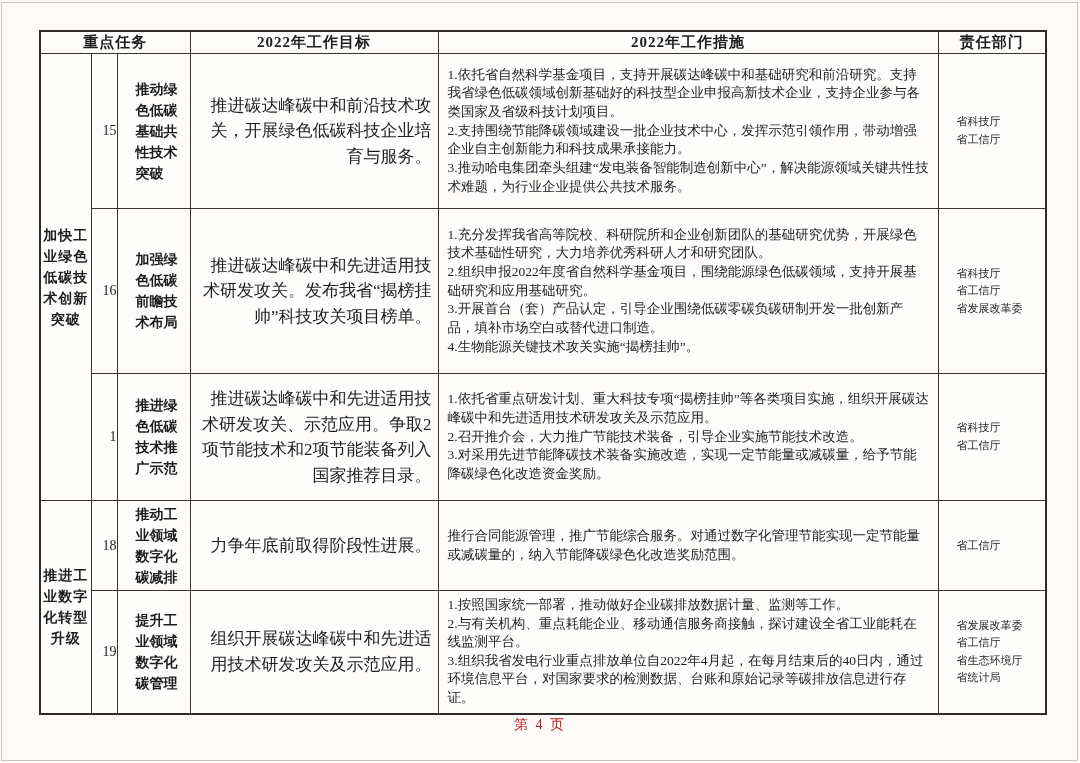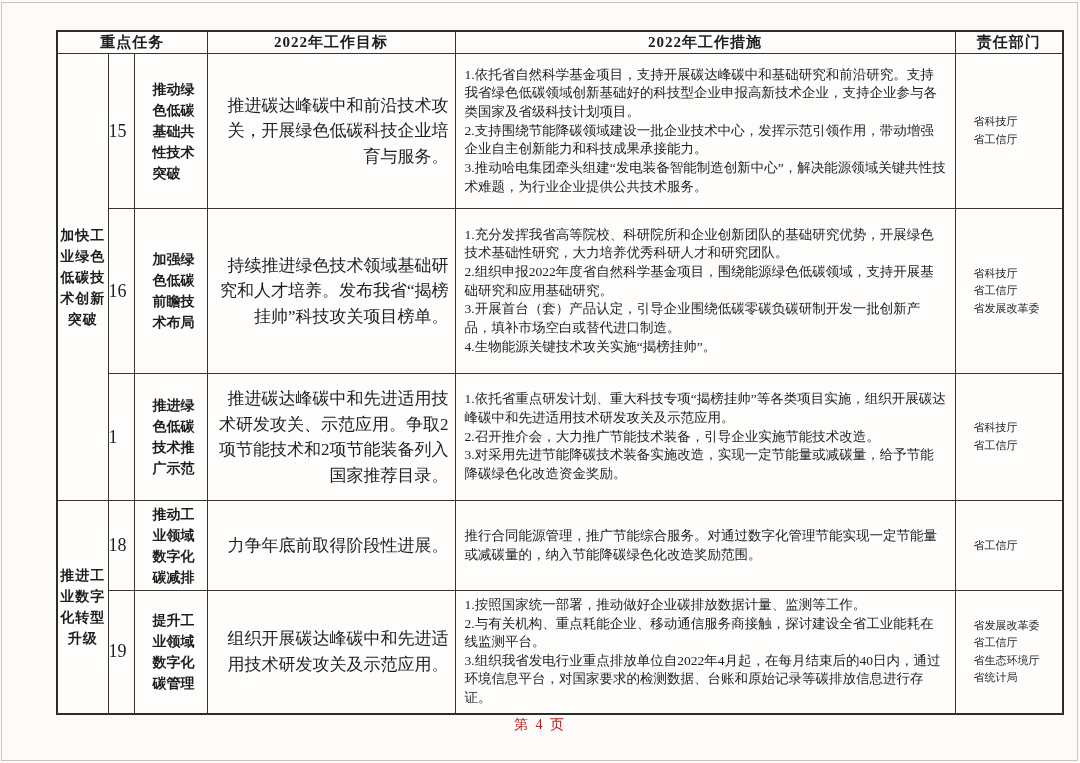--- a/index.html
+++ b/index.html
@@ -16,21 +16,21 @@
     background:#fcfbf9;
   }
   .scan-frame{
     position:absolute;
     top:2px;left:1px;right:2px;bottom:2px;
     border:1px solid #c6c4be;
     pointer-events:none;
   }
   table.plan{
     position:absolute;
-    left:56px;top:30px;
+    left:39px;top:30px;
     width:1006px;height:680px;
     border-collapse:collapse;
     table-layout:fixed;
     background:#fefdfc;
   }
   table.plan td, table.plan th{
     border:1.6px solid #35342f;
     vertical-align:middle;
     overflow:hidden;
   }
@@ -47,22 +47,22 @@
     width:51px;
     font-size:14px;
     font-weight:bold;
     text-align:center;
     line-height:1.5;
     padding:2px 0;
     letter-spacing:1px;
   }
   td.num{
     width:26px;
-    font-size:18px;
-    text-align:left;
+    font-size:14px;
+    text-align:right;
     padding:0;
   }
   td.task{
     width:73px;
     font-size:14px;
     font-weight:bold;
     text-align:left;
     line-height:1.5;
     padding:2px 3px 2px 18px;
   }
@@ -131,21 +131,21 @@
       <td class="meas">1.依托省自然科学基金项目，支持开展碳达峰碳中和基础研究和前沿研究。支持我省绿色低碳领域创新基础好的科技型企业申报高新技术企业，支持企业参与各类国家及省级科技计划项目。
 2.支持围绕节能降碳领域建设一批企业技术中心，发挥示范引领作用，带动增强企业自主创新能力和科技成果承接能力。
 3.推动哈电集团牵头组建“发电装备智能制造创新中心”，解决能源领域关键共性技术难题，为行业企业提供公共技术服务。</td>
       <td class="dept">省科技厅
 省工信厅</td>
     </tr>
 
     <tr style="height:165px">
       <td class="num">16</td>
       <td class="task">加强绿色低碳前瞻技术布局</td>
-      <td class="goal">持续推进绿色技术领域基础研究和人才培养。发布我省“揭榜挂帅”科技攻关项目榜单。</td>
+      <td class="goal">推进碳达峰碳中和先进适用技术研发攻关。发布我省“揭榜挂帅”科技攻关项目榜单。</td>
       <td class="meas">1.充分发挥我省高等院校、科研院所和企业创新团队的基础研究优势，开展绿色技术基础性研究，大力培养优秀科研人才和研究团队。
 2.组织申报2022年度省自然科学基金项目，围绕能源绿色低碳领域，支持开展基础研究和应用基础研究。
 3.开展首台（套）产品认定，引导企业围绕低碳零碳负碳研制开发一批创新产品，填补市场空白或替代进口制造。
 4.生物能源关键技术攻关实施“揭榜挂帅”。</td>
       <td class="dept">省科技厅
 省工信厅
 省发展改革委</td>
     </tr>
 
     <tr style="height:127px">

